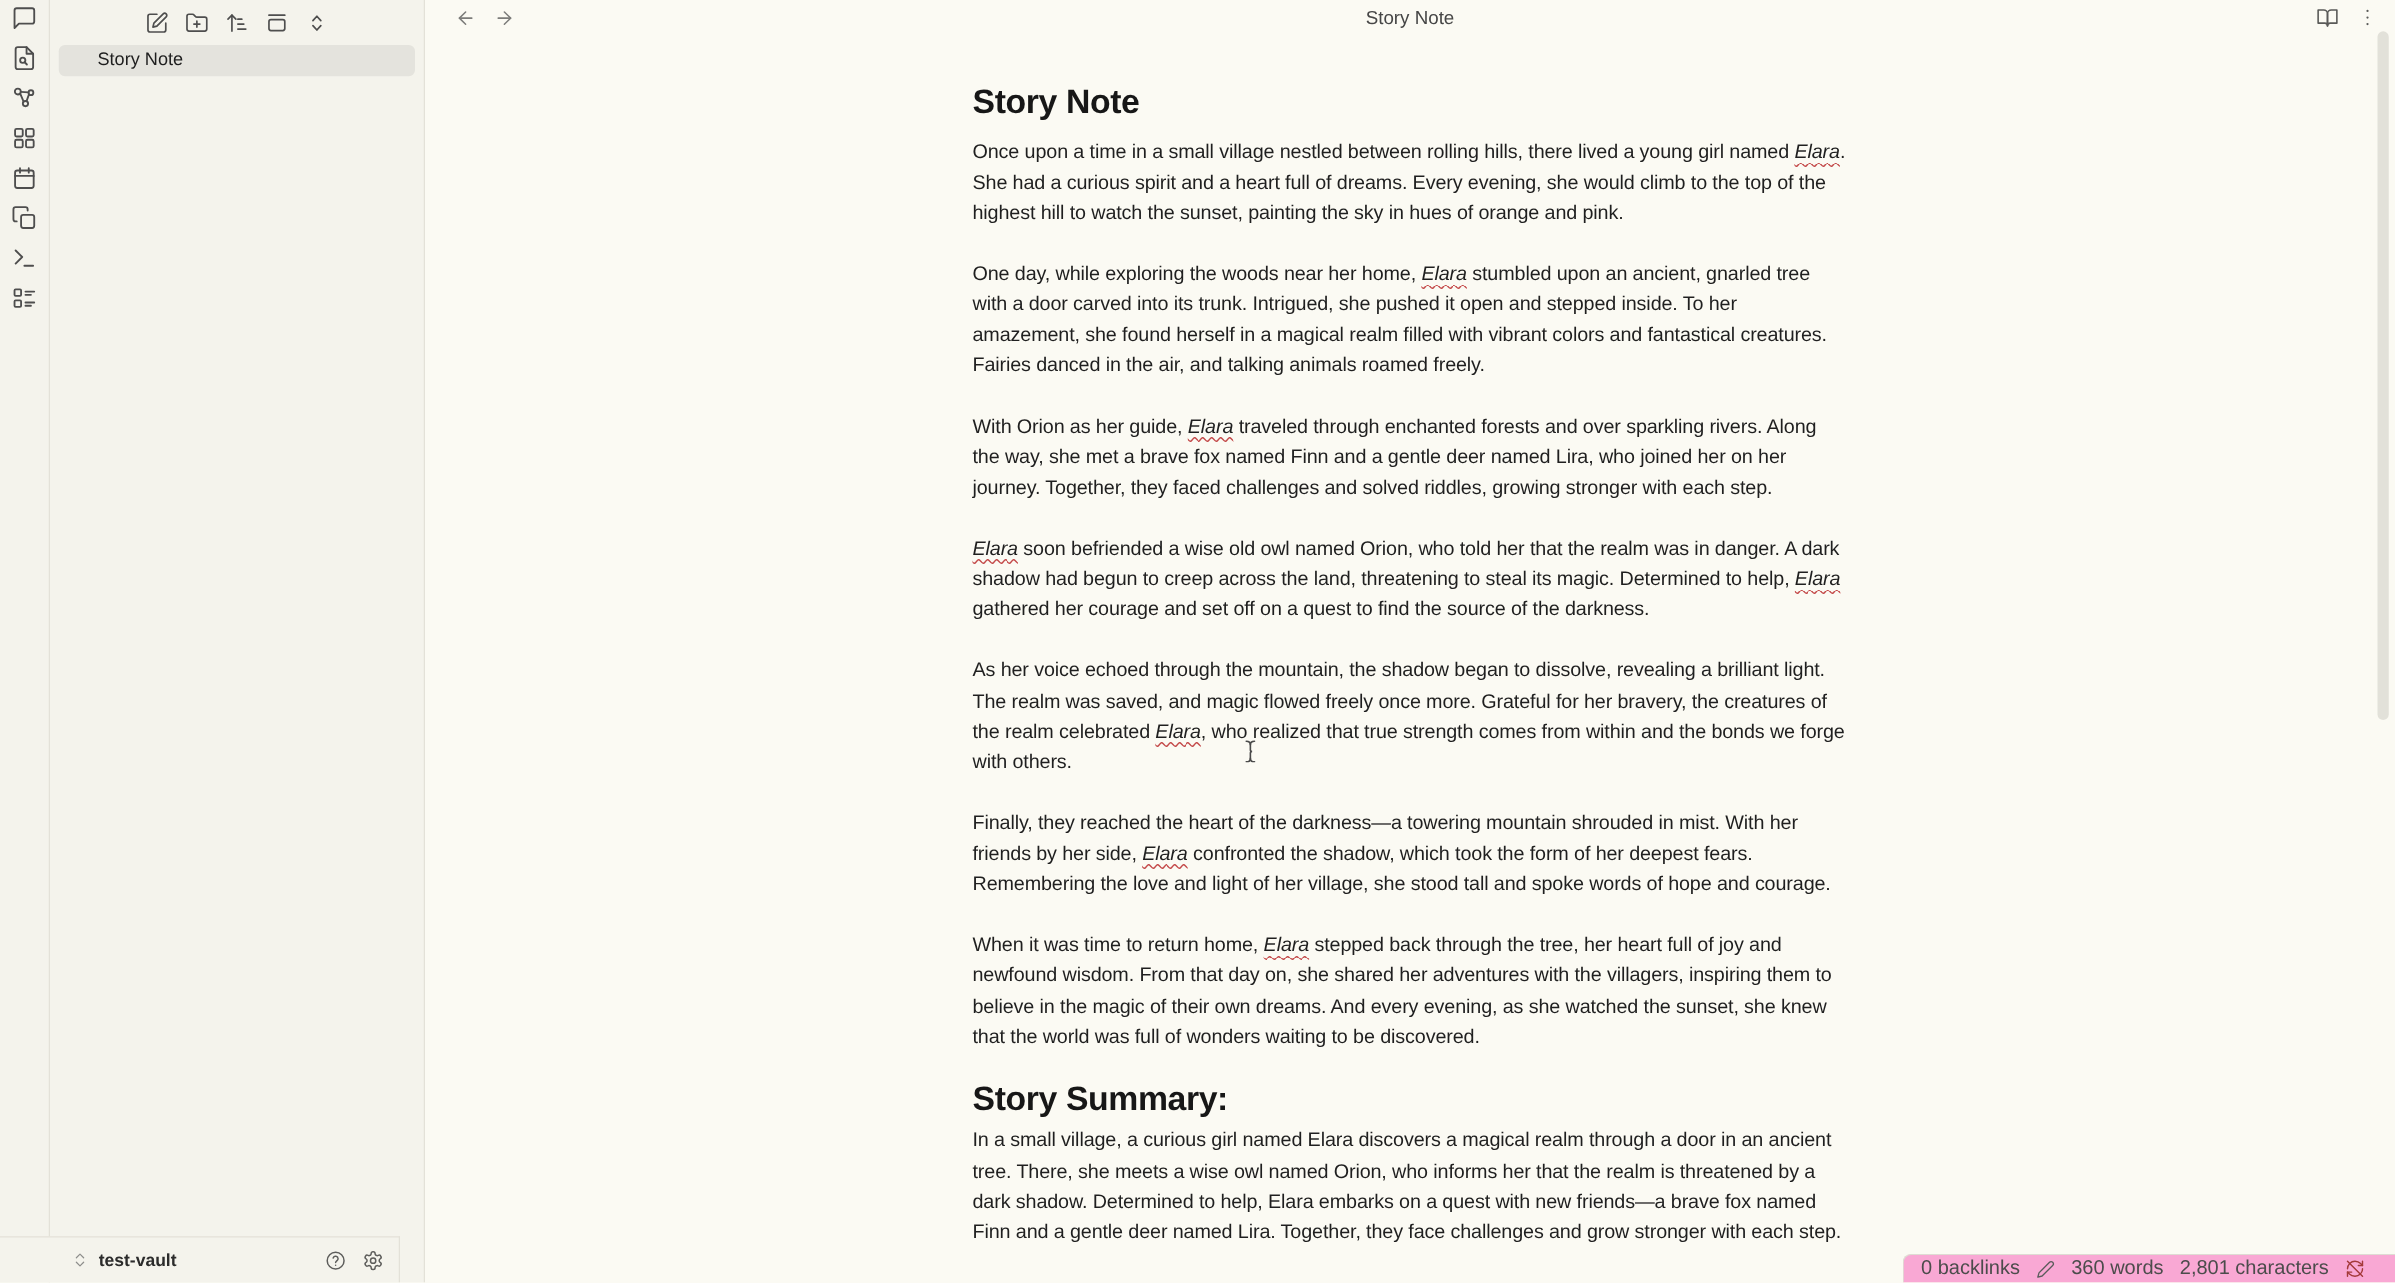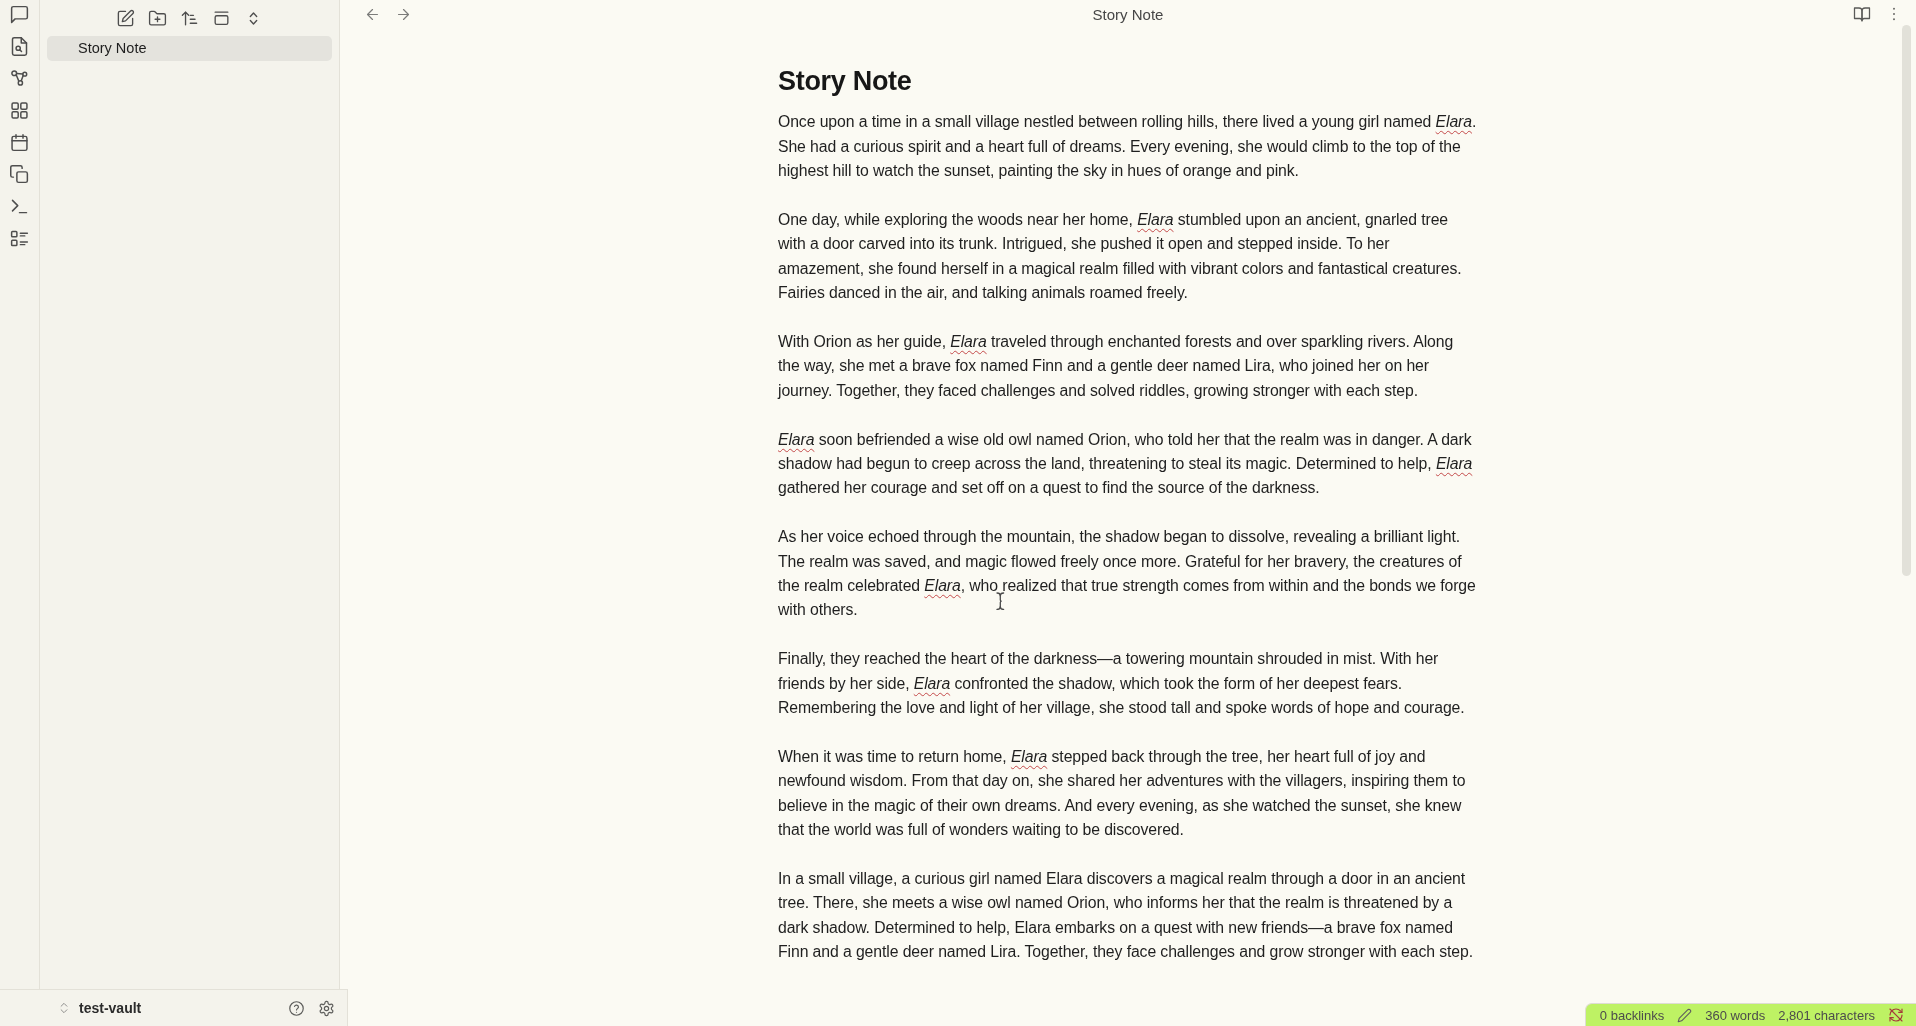--- a/index.html
+++ b/index.html
@@ -24,21 +24,21 @@
   .sidebar { width:300px; min-width:300px; background:#f4f3ec; border-right:1px solid #e3e1d8;
     padding-bottom:37px; position:relative; }
   .explorer-toolbar { height:34px; display:flex; align-items:center; justify-content:center; gap:13px; padding-top:2px; }
   .explorer-toolbar .icon-btn { width:19px; height:19px; color:#4e4e4e; cursor:pointer; }
   .file-list { padding:2px 7px; }
   .file-item { height:25px; line-height:25px; border-radius:5px; background:#e4e3dd;
     padding-left:31px; font-size:14.5px; color:#1e1e1e; cursor:pointer;
     white-space:nowrap; overflow:hidden; }
 
   
-  .vault-switcher { position:absolute; left:0; bottom:0; width:348px; height:37px;
+  .vault-switcher { position:absolute; left:0; bottom:0; width:320px; height:37px;
     border-top:1px solid #e3e1d8; border-right:1px solid #e3e1d8; background:#f4f3ec;
     display:flex; align-items:center; padding:0 12px 0 57px; z-index:5; cursor:pointer; }
   .vault-switcher .chev { width:14px; height:14px; color:#8f8f8d; margin-right:8px; }
   .vault-name { font-size:14px; font-weight:bold; color:#2b2b2b; }
   .vault-actions { margin-left:auto; display:flex; gap:13px; }
   .vault-actions .icon-btn { width:17px; height:17px; color:#5d5d5b; cursor:pointer; }
 
   
   .main { flex:1; position:relative; background:#fbfaf3; }
   .view-header { height:28px; position:relative; display:flex; align-items:center; }
@@ -55,24 +55,24 @@
   .note h1:first-child { margin-bottom:-10px; }
   .note h1.summary { margin-top:-3px; margin-bottom:-17px; }
   .note p { margin:24.4px 0; }
   .misspelled { text-decoration-line:underline; text-decoration-style:wavy;
     text-decoration-color:#c44a4a; text-decoration-thickness:1px; text-underline-offset:19%;font-style:italic; }
 
   .scrollbar-thumb { position:absolute; right:5px; top:25px; width:9px; height:551px;
     border-radius:5px; background:#e2e1d9; z-index:4; cursor:default; }
 
   
-  .status-bar { position:absolute; right:0; bottom:0; height:23px; background:#bef264;
+  .status-bar { position:absolute; right:0; bottom:0; height:23px; background:#f9a8d4;
     border:1px solid #dedcd3; border-right:none; border-bottom:none; border-top-left-radius:7px;
-    display:flex; align-items:center; gap:13px; padding:0 12px 0 14px;
-    font-size:13px; color:#4c4c4c; z-index:6; }
+    display:flex; align-items:center; gap:13px; padding:0 24px 0 14px;
+    font-size:16px; color:#4c4c4c; z-index:6; }
   .status-bar .status-item { cursor:pointer; white-space:nowrap; }
   .status-bar .icon-btn { width:15px; height:15px; color:#5c5c5c; cursor:pointer; }
   .status-bar .sync-icon { width:16px; height:16px; color:#a43a3a; }
 
   .cursor-ibeam { position:absolute; left:994px; top:591px; width:13px; height:19px;
     z-index:9; color:#4a4a4a; pointer-events:none; }
   .cursor-ibeam svg { display:block; width:100%; height:100%;
     stroke:currentColor; fill:none; stroke-width:1.3; stroke-linecap:round; }
 </style>
 </head>
@@ -213,20 +213,21 @@
     <div class="editor">
       <div class="note">
           <h1>Story Note</h1>
           <p>Once upon a time in a small village nestled between rolling hills, there lived a young girl named <span class="misspelled">Elara</span>. She had a curious spirit and a heart full of dreams. Every evening, she would climb to the top of the highest hill to watch the sunset, painting the sky in hues of orange and pink.</p>
           <p>One day, while exploring the woods near her home, <span class="misspelled">Elara</span> stumbled upon an ancient, gnarled tree with a door carved into its trunk. Intrigued, she pushed it open and stepped inside. To her amazement, she found herself in a magical realm filled with vibrant colors and fantastical creatures. Fairies danced in the air, and talking animals roamed freely.</p>
           <p>With Orion as her guide, <span class="misspelled">Elara</span> traveled through enchanted forests and over sparkling rivers. Along the way, she met a brave fox named Finn and a gentle deer named Lira, who joined her on her journey. Together, they faced challenges and solved riddles, growing stronger with each step.</p>
           <p><span class="misspelled">Elara</span> soon befriended a wise old owl named Orion, who told her that the realm was in danger. A dark shadow had begun to creep across the land, threatening to steal its magic. Determined to help, <span class="misspelled">Elara</span> gathered her courage and set off on a quest to find the source of the darkness.</p>
           <p>As her voice echoed through the mountain, the shadow began to dissolve, revealing a brilliant light. The realm was saved, and magic flowed freely once more. Grateful for her bravery, the creatures of the realm celebrated <span class="misspelled">Elara</span>, who realized that true strength comes from within and the bonds we forge with others.</p>
           <p>Finally, they reached the heart of the darkness—a towering mountain shrouded in mist. With her friends by her side, <span class="misspelled">Elara</span> confronted the shadow, which took the form of her deepest fears. Remembering the love and light of her village, she stood tall and spoke words of hope and courage.</p>
           <p>When it was time to return home, <span class="misspelled">Elara</span> stepped back through the tree, her heart full of joy and newfound wisdom. From that day on, she shared her adventures with the villagers, inspiring them to believe in the magic of their own dreams. And every evening, as she watched the sunset, she knew that the world was full of wonders waiting to be discovered.</p>
+          <h1 class="summary">Story Summary:</h1>
           <p class="tight">In a small village, a curious girl named Elara discovers a magical realm through a door in an ancient tree. There, she meets a wise owl named Orion, who informs her that the realm is threatened by a dark shadow. Determined to help, Elara embarks on a quest with new friends—a brave fox named Finn and a gentle deer named Lira. Together, they face challenges and grow stronger with each step.</p>
         </div>
     </div>
 
     <div class="scrollbar-thumb"></div>
   </div>
 
 </div>
 
 <div class="vault-switcher">

